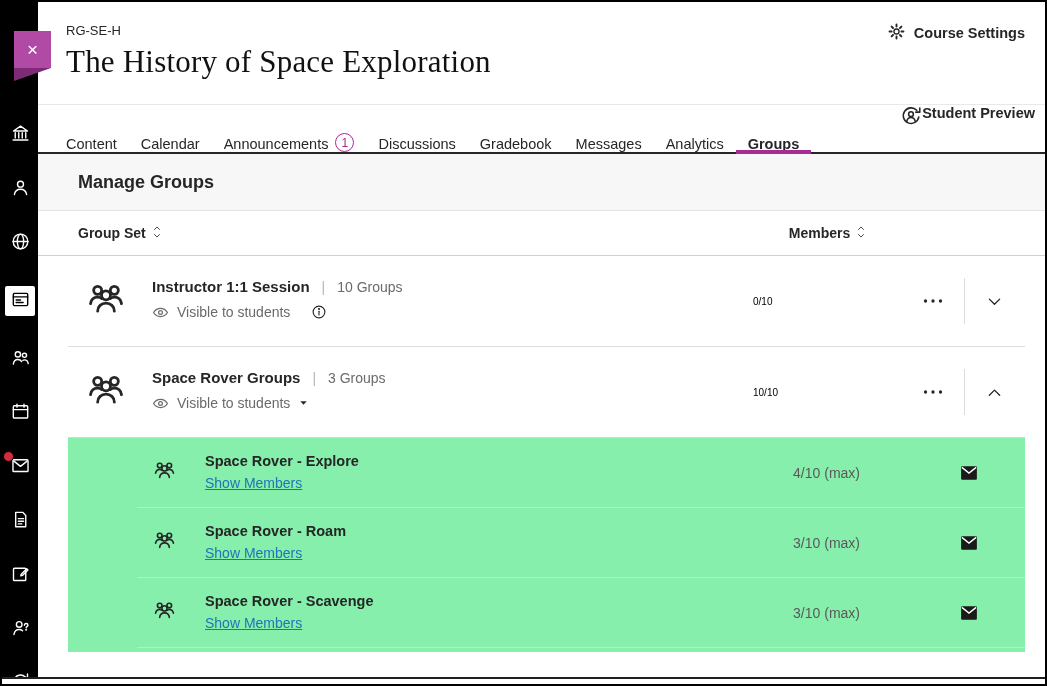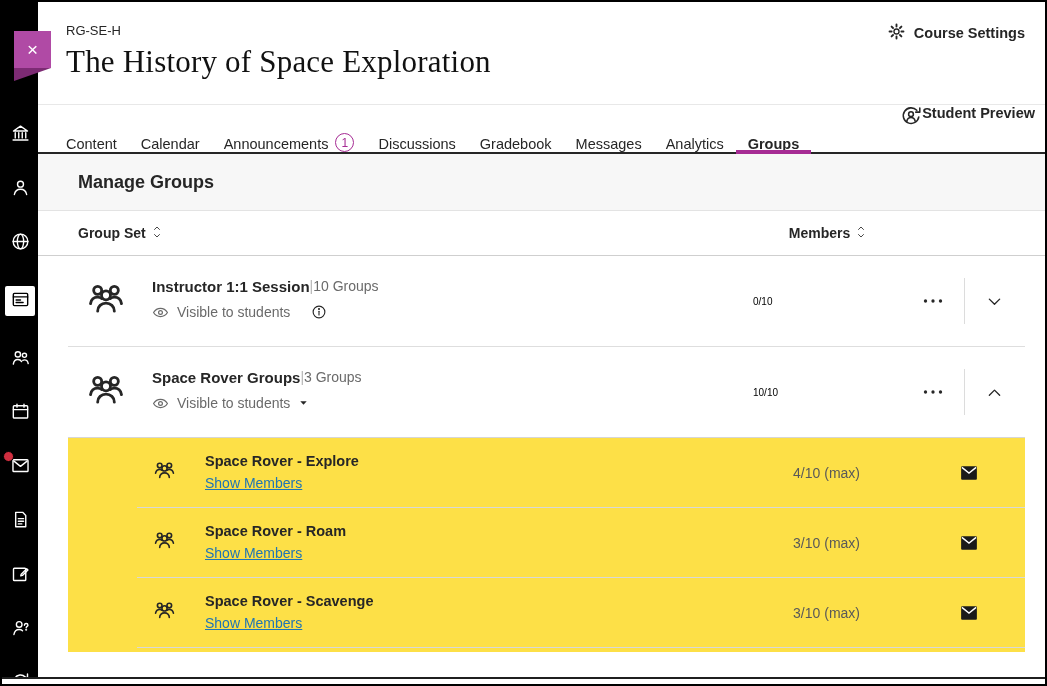--- a/index.html
+++ b/index.html
@@ -56,34 +56,34 @@
                 border-bottom:1px solid #cfcfcf; }
   .col-name { flex:1; display:flex; align-items:center; gap:5px; font-size:14px; font-weight:700; cursor:pointer; }
   .col-members { width:150px; display:flex; align-items:center; justify-content:center; gap:5px;
                  font-size:14px; font-weight:700; cursor:pointer; }
   .col-actions { width:122px; }
 
   .rows { margin:0 20px 0 30px; }
   .group-row { display:flex; align-items:center; padding:22px 0 22px 10px; }
   .row-icon { width:74px; display:flex; justify-content:flex-start; padding-left:8px; }
   .row-main { flex:1; }
-  .row-name-line { display:flex; align-items:flex-start; }
+  .row-name-line { display:flex; align-items:center; gap:12px; }
   .row-name { font-size:15px; font-weight:700; }
   .row-sep { color:#b5b5b5; font-size:14px; }
   .row-count { color:#6a6a6a; font-size:14px; }
   .row-vis { margin-top:9px; display:flex; align-items:flex-start; gap:8px; color:#6a6a6a;
              font-size:14px; cursor:pointer; width:fit-content; }
   .info-btn { margin-left:13px; display:flex; cursor:pointer; }
   .row-members { width:150px; text-align:left; font-size:10px; color:#000000; }
   .row-actions { width:122px; display:flex; align-items:center; }
   .dots-btn, .chev-btn { flex:1; display:flex; justify-content:center; cursor:pointer; }
   .v-div { width:1px; height:46px; background:#dcdcdc; }
   .row-divider { height:1px; background:#dedede; }
 
-  .children { background:#fde047; border-top:1px solid #d6d6d6; padding-bottom:4px; }
+  .children { background:#86efac; border-top:1px solid #d6d6d6; padding-bottom:4px; }
   .child-row { display:flex; align-items:center; padding:15px 0 15px 85px; }
   .child-icon { width:52px; }
   .child-main { flex:1; }
   .child-name { font-size:14.5px; font-weight:700; }
   .child-link { margin-top:6px; font-size:14px; color:#2075b4; text-decoration:underline;
                 display:inline-block; cursor:pointer; }
   .child-members { width:150px; text-align:right; font-size:14px; color:#595959; }
   .child-mail { width:165px; display:flex; justify-content:flex-end; padding-right:47px; }
   .mail-btn { display:flex; cursor:pointer; }
   .child-divider { height:1px; background:#d8d8d8; margin-left:69px; }

